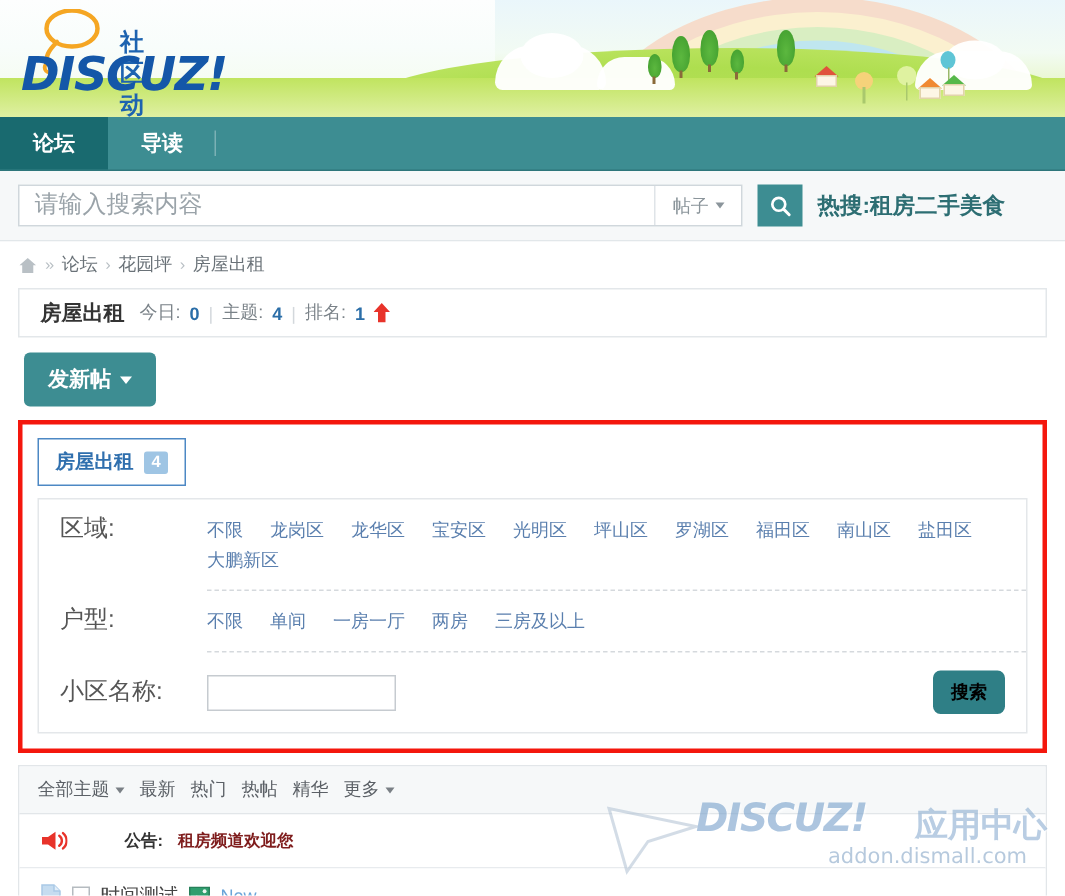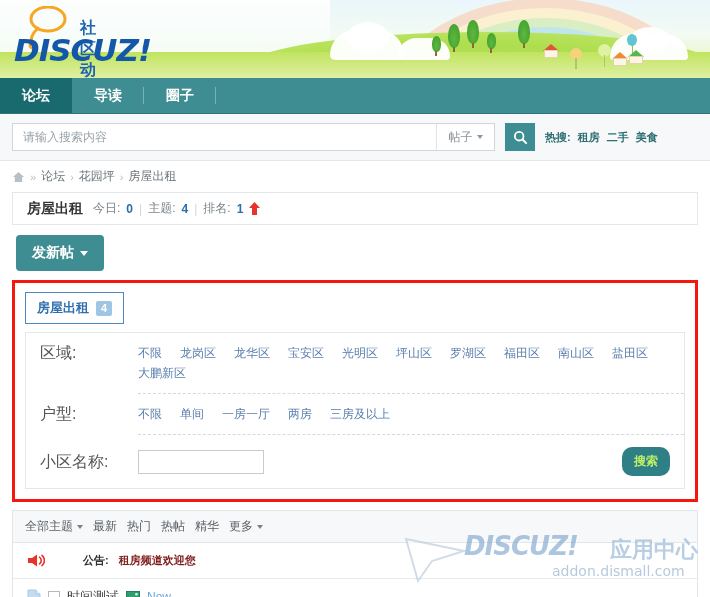--- a/index.html
+++ b/index.html
@@ -109,34 +109,34 @@
   .search-strip {
     background: #f6f8f9; border-bottom: 1px solid #e2e7ea;
     padding: 9px 12px; display: flex; align-items: center; gap: 10px;
   }
   .search-box {
     display: flex; align-items: stretch; background: #fff;
     border: 1px solid #d0d7dc; height: 28px; width: 483px;
   }
   .search-input {
     flex: 1; border: 0; outline: none; padding: 0 10px;
-    font-size: 12px; color: #333; background: transparent;
+    font-size: 16px; color: #333; background: transparent;
     font-family: "Liberation Sans", sans-serif;
   }
   .search-input::placeholder { color: #9aa3a9; }
   .search-select {
     width: 58px; border-left: 1px solid #dfe4e8; display: flex; align-items: center;
     justify-content: center; gap: 4px; color: #8b959b; font-size: 12px; cursor: pointer;
   }
   .caret-dn { width:0;height:0;border-left:3.5px solid transparent;border-right:3.5px solid transparent;border-top:4px solid #8b959b; }
   .search-btn {
     width: 30px; height: 28px; background: #3d8d92; border: 0; cursor: pointer;
     display: flex; align-items: center; justify-content: center;
   }
-  .hot { display: flex; align-items: center; gap: 7px; font-size: 11px; }
+  .hot { display: flex; align-items: center; font-size: 15px; }
   .hot-label { color: #2d6e73; font-weight: bold; }
   .hot-item { color: #2d6e73; font-weight: bold; cursor: pointer; }
 
   
   .crumb {
     padding: 7px 12px; display: flex; align-items: center; gap: 5px;
     font-size: 12px; color: #6a7278; background: #fff;
   }
   .crumb a { color: #6a7278; text-decoration: none; cursor: pointer; }
   .crumb .sep { color: #b8bfc4; font-size: 11px; }
@@ -183,22 +183,22 @@
   .fopt { color: #5a7fae; font-size: 12px; cursor: pointer; line-height: 20px; text-decoration: none; }
   .frow.dashed .fopts { border-bottom: 1px dashed #d5d9dd; }
   .frow.search-row { align-items: center; padding: 12px 0; }
   .frow.search-row .flabel { line-height: 24px; }
   .comm-input {
     width: 126px; height: 24px; border: 1px solid #c6cbd0; background: #fff;
     outline: none; font-size: 12px; padding: 0 5px; color: #333;
     font-family: "Liberation Sans", sans-serif;
   }
   .btn-filter-search {
-    margin-left: auto; margin-right: 14px; background: #2f7f86; color: #bef264;
-    border: 0; border-radius: 10px; font-size: 12px; font-weight: bold;
+    margin-left: auto; margin-right: 14px; background: #2f7f86; color: #000000;
+    border: 0; border-radius: 5px; font-size: 12px; font-weight: bold;
     padding: 6px 12px; cursor: pointer; font-family: Liberation Sans, sans-serif;
   }
 
   
   .list-wrap { margin: 8px 12px 0; border: 1px solid #e2e6e9; border-bottom: 0; }
   .list-toolbar {
     background: #f6f8f9; border-bottom: 1px solid #e2e6e9;
     display: flex; align-items: center; gap: 10px; padding: 7px 12px; font-size: 12px;
   }
   .tl-item { color: #5a6view; color:#5b6066; cursor: pointer; display: flex; align-items: center; gap: 4px; }
@@ -313,23 +313,20 @@
       <div class="logo-word">DISCUZ!</div>
     </div>
   </div>
 
   <div class="navbar">
     <div class="nav-item active">
       <span>论坛</span>
     </div>
     <div class="nav-item">
       <span>导读</span>
-    </div>
-    <div class="nav-item">
-      <span>圈子</span>
     </div>
   </div>
 
   <div class="search-strip">
     <div class="search-box">
       <input class="search-input" type="text" placeholder="请输入搜索内容" style="">
       <div class="search-select">
         <span>帖子</span>
         <span class="caret-dn"></span>
       </div>

